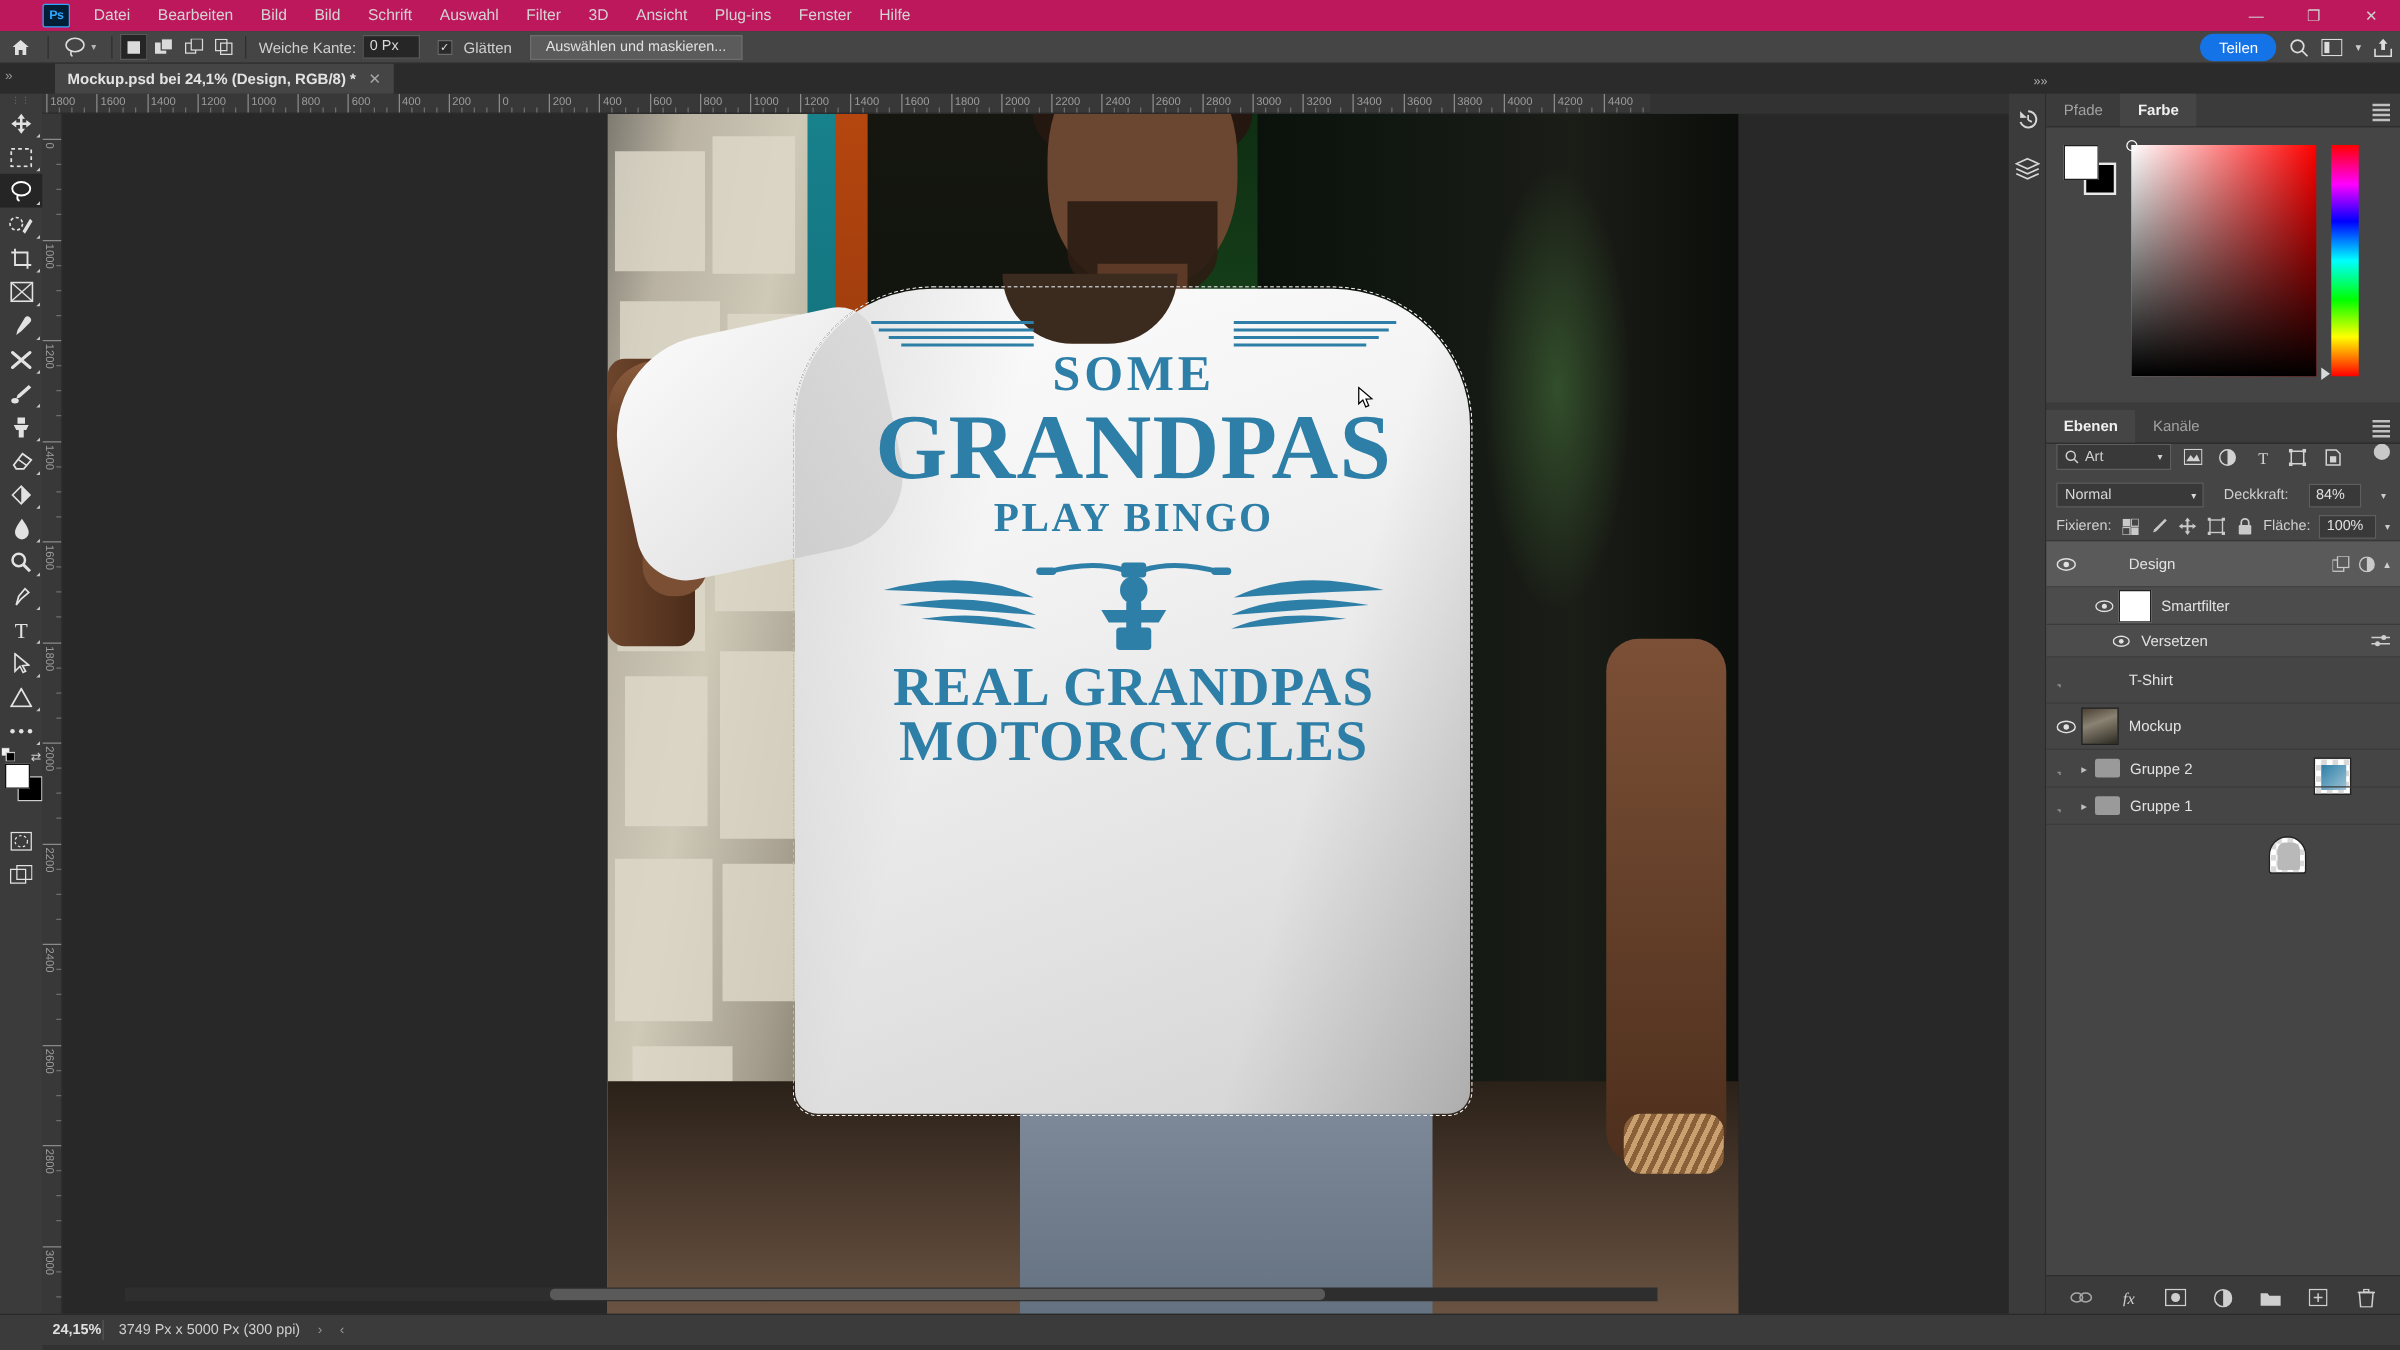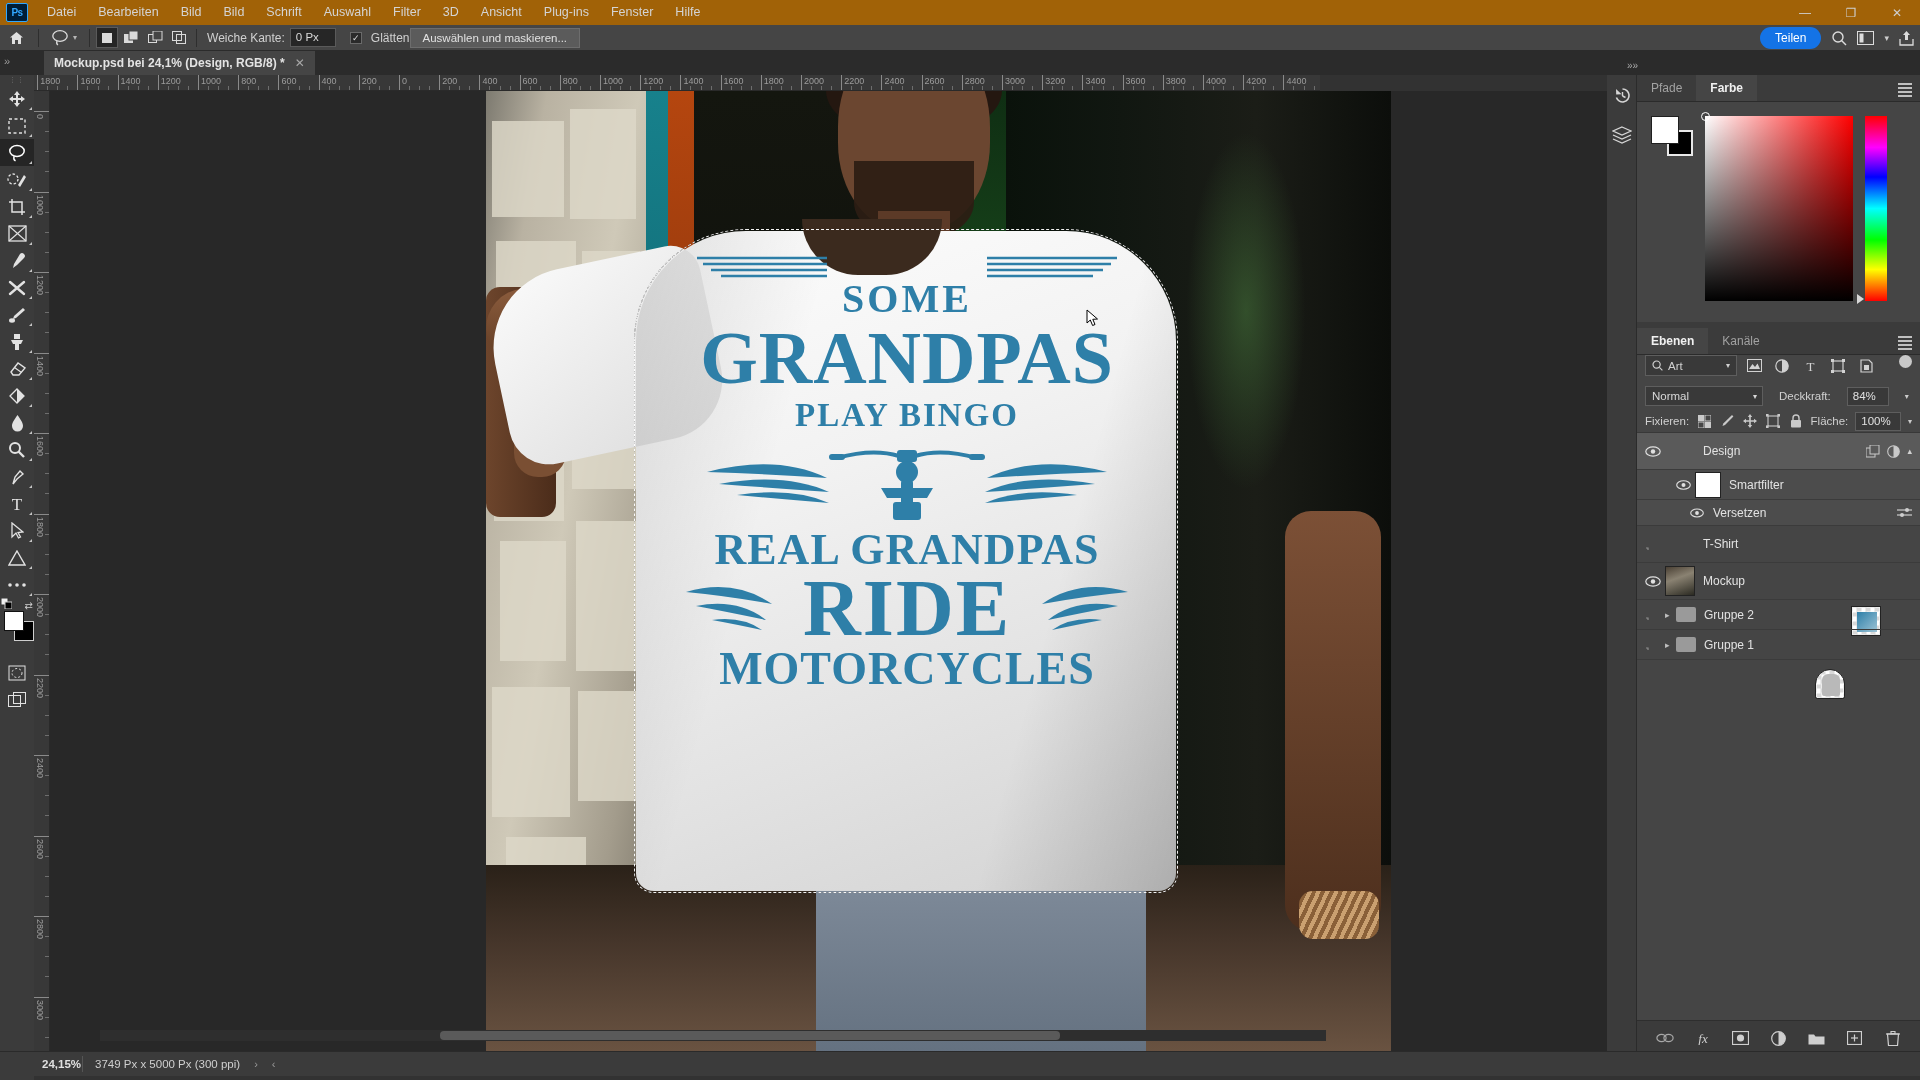--- a/index.html
+++ b/index.html
@@ -2,21 +2,21 @@
 <html><head>
 <meta charset="utf-8">
 <style>
   * { box-sizing: border-box; margin:0; padding:0; }
   html,body { width:1920px; height:1080px; overflow:hidden;
     font-family:"Liberation Sans", sans-serif; background:#1e1e1e; color:#c8c8c8; }
   .app { position:relative; width:1920px; height:1080px; background:#323232; }
 
   
   .titlebar { position:absolute; top:0; left:0; width:1920px; height:25px;
-    background:#a16207; display:flex; align-items:center; }
+    background:#be185d; display:flex; align-items:center;padding-left:28px; }
   .ps-logo { width:22px; height:19px; margin:0 8px 0 6px; background:#001e36;
     border:1px solid #31a8ff; border-radius:2px; color:#31a8ff;
     font-size:10px; font-weight:bold; display:flex; align-items:center;
     justify-content:center; letter-spacing:-0.5px; }
   .menu { display:flex; align-items:flex-end; height:25px; }
   .menu-item { padding:0 11px; font-size:12.5px; color:#d4d4d4; line-height:25px; white-space:nowrap; }
   .wincontrols { position:absolute; right:0; top:0; display:flex; height:25px; }
   .wc { width:46px; height:25px; display:flex; align-items:center; justify-content:center;
     font-size:12px; color:#cfcfcf; }
 
@@ -30,21 +30,21 @@
   .sel-modes { display:flex; align-items:center; gap:2px; }
   .sel-mode { width:22px; height:21px; display:flex; align-items:center; justify-content:center; }
   .sel-mode.active { background:#252525; border:1px solid #5a5a5a; }
   .opt-label { font-size:12px; color:#d0d0d0; margin-left:4px; }
   .opt-input { width:46px; height:19px; background:#262626; border:1px solid #5a5a5a;
     color:#d8d8d8; font-size:11.5px; padding:0 5px; line-height:17px; margin-left:5px; }
   .opt-check { display:flex; align-items:center; gap:5px; margin-left:14px; }
   .cbox { width:12px; height:12px; background:#2a2a2a; border:1px solid #6a6a6a;
     display:flex; align-items:center; justify-content:center; font-size:9px; color:#dedede; }
   .opt-btn { height:20px; background:#5b5b5b; border:1px solid #6d6d6d; color:#e0e0e0;
-    font-size:11.5px; padding:0 12px; line-height:18px; }
+    font-size:11.5px; padding:0 12px; line-height:18px; margin-left:14px; }
   .share-btn { background:#1473e6; color:#fff; font-size:12px; border-radius:12px;
     height:22px; padding:0 15px; line-height:22px; border:none; }
   .opt-right { position:absolute; right:6px; display:flex; align-items:center; gap:10px; }
   .icn { display:flex; align-items:center; justify-content:center; }
 
   
   .tabstrip { position:absolute; top:51px; left:0; width:1920px; height:24px; background:#2b2b2b; }
   .arrows-left { position:absolute; left:4px; top:4px; font-size:11px; color:#9a9a9a; }
   .doctab { position:absolute; left:44px; top:0; height:24px; background:#454545;
     display:flex; align-items:center; padding:0 10px; gap:10px; }
@@ -868,37 +868,20 @@
               <path d="M184 56 h52 l-6 10 h-40 Z"></path>
               <rect x="196" y="70" width="28" height="18" rx="3"></rect>
               <path d="M140 26 q36 -10 62 -2" stroke="#2e7fa8" stroke-width="4" fill="none"></path>
               <path d="M280 26 q-36 -10 -62 -2" stroke="#2e7fa8" stroke-width="4" fill="none"></path>
               <rect x="132" y="22" width="16" height="6" rx="3"></rect>
               <rect x="272" y="22" width="16" height="6" rx="3"></rect>
             </g>
           </svg>
         </div>
         <div class="d-real">REAL GRANDPAS</div>
-        <div style="position:relative">
-          <svg style="position:absolute;left:10px;top:8px" width="96" height="56" viewBox="0 0 96 56">
-            <g fill="#2e7fa8">
-              <path d="M4 16 q48 -14 86 12 q-44 -8 -86 -12 Z"></path>
-              <path d="M14 30 q42 -8 70 14 q-38 -8 -70 -14 Z"></path>
-              <path d="M30 44 q30 -4 50 10 q-28 -6 -50 -10 Z"></path>
-            </g>
-          </svg>
-          <svg style="position:absolute;right:10px;top:8px" width="96" height="56" viewBox="0 0 96 56">
-            <g fill="#2e7fa8">
-              <path d="M92 16 q-48 -14 -86 12 q44 -8 86 -12 Z"></path>
-              <path d="M82 30 q-42 -8 -70 14 q38 -8 70 -14 Z"></path>
-              <path d="M66 44 q-30 -4 -50 10 q28 -6 50 -10 Z"></path>
-            </g>
-          </svg>
-          <div class="d-ride">RIDE</div>
-        </div>
         <div class="d-moto">MOTORCYCLES</div>
       </div>
 
       <div class="marchants"></div>
 
       <div class="cursor">
         <svg width="16" height="20" viewBox="0 0 16 20">
           <path d="M1 1 L1 14 L4.3 11 L6.6 16.5 L9 15.5 L6.8 10.3 L11.5 10 Z" fill="#ffffff" stroke="#000" stroke-width="1"></path>
         </svg>
       </div>

